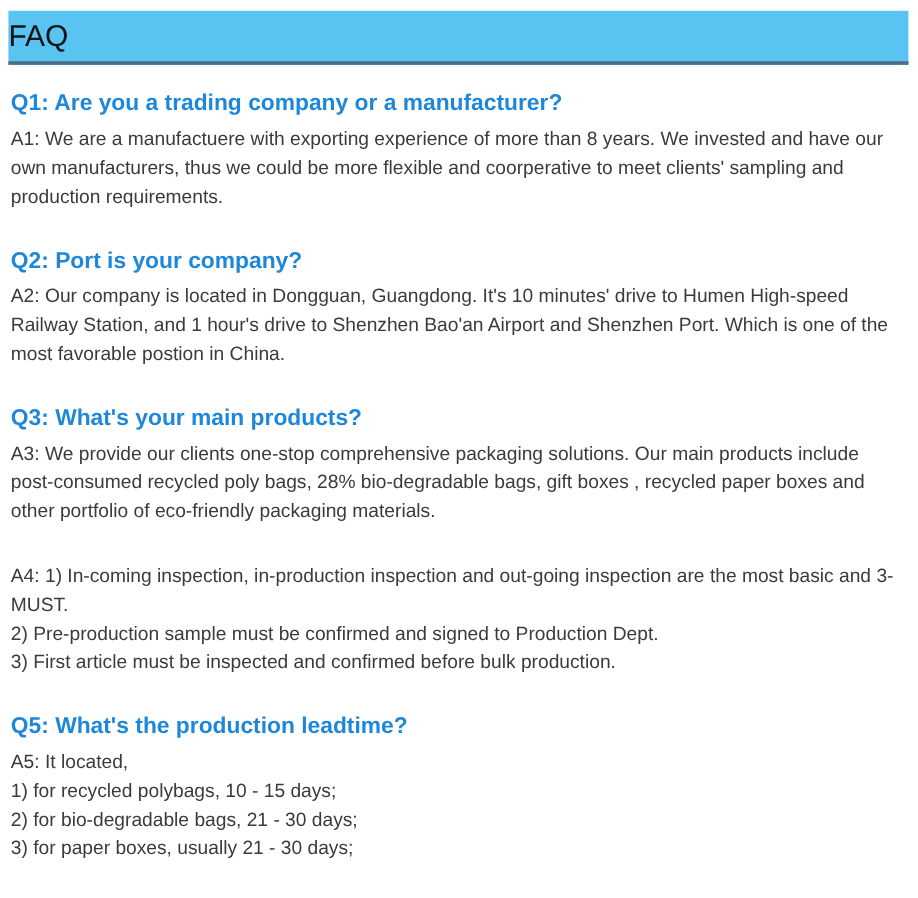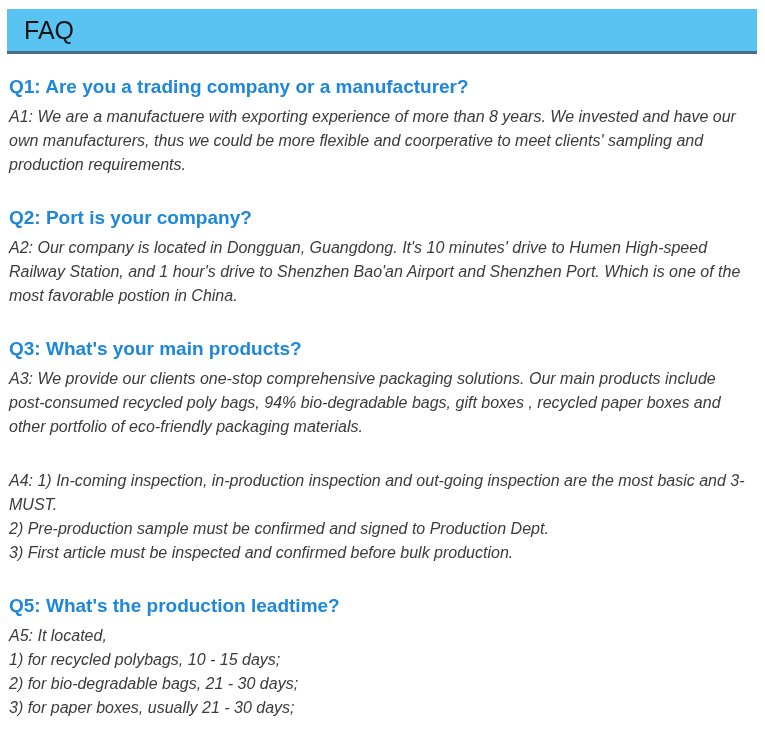--- a/index.html
+++ b/index.html
@@ -19,21 +19,21 @@
       height: 42px;
       background: var(--header-bg, #59C3F2);
       border-bottom: 3px solid var(--header-border, #4A6E87);
       display: flex;
       align-items: center;
     }
     .faq-title {
       font-size: 25px;
       font-weight: 400;
       color: var(--title-text, #141414);
-      padding-left: 17px;
+      padding-left: 0;
       line-height: 1;
     }
     .faq-content {
       padding: 0 12px 16px 9px;
     }
     .faq-item {
       margin-top: 30px;
     }
     .faq-item.first {
       margin-top: 22px;
@@ -43,21 +43,20 @@
       font-size: 19px;
       font-weight: 700;
       color: var(--question, #1D87DB);
       line-height: 22px;
     }
     .answer-line {
       margin: 0;
       font-size: 16px;
       line-height: 24px;
       color: var(--answer-text, #3B3B3B);
-      font-style: italic;
     }
   </style>
 </head>
 <body>
 
 <div class="page">
 
   <div class="faq-header">
     <span class="faq-title">FAQ</span>
   </div>
@@ -74,21 +73,21 @@
     <section class="faq-item">
       <h3 class="question">Q2: Port is your company?</h3>
       <div class="answer">
         <p class="answer-line">A2: Our company is located in Dongguan, Guangdong. It's 10 minutes' drive to Humen High-speed Railway Station, and 1 hour's drive to Shenzhen Bao'an Airport and Shenzhen Port. Which is one of the most favorable postion in China.</p>
       </div>
     </section>
 
     <section class="faq-item">
       <h3 class="question">Q3: What's your main products?</h3>
       <div class="answer">
-        <p class="answer-line">A3: We provide our clients one-stop comprehensive packaging solutions. Our main products include post-consumed recycled poly bags, 94% bio-degradable bags, gift boxes , recycled paper boxes and other portfolio of eco-friendly packaging materials.</p>
+        <p class="answer-line">A3: We provide our clients one-stop comprehensive packaging solutions. Our main products include post-consumed recycled poly bags, 28% bio-degradable bags, gift boxes , recycled paper boxes and other portfolio of eco-friendly packaging materials.</p>
       </div>
     </section>
 
     <section class="faq-item">
       <div class="answer">
         <p class="answer-line">A4: 1) In-coming inspection, in-production inspection and out-going inspection are the most basic and 3-MUST.</p>
         <p class="answer-line">2) Pre-production sample must be confirmed and signed to Production Dept.</p>
         <p class="answer-line">3) First article must be inspected and confirmed before bulk production.</p>
       </div>
     </section>

